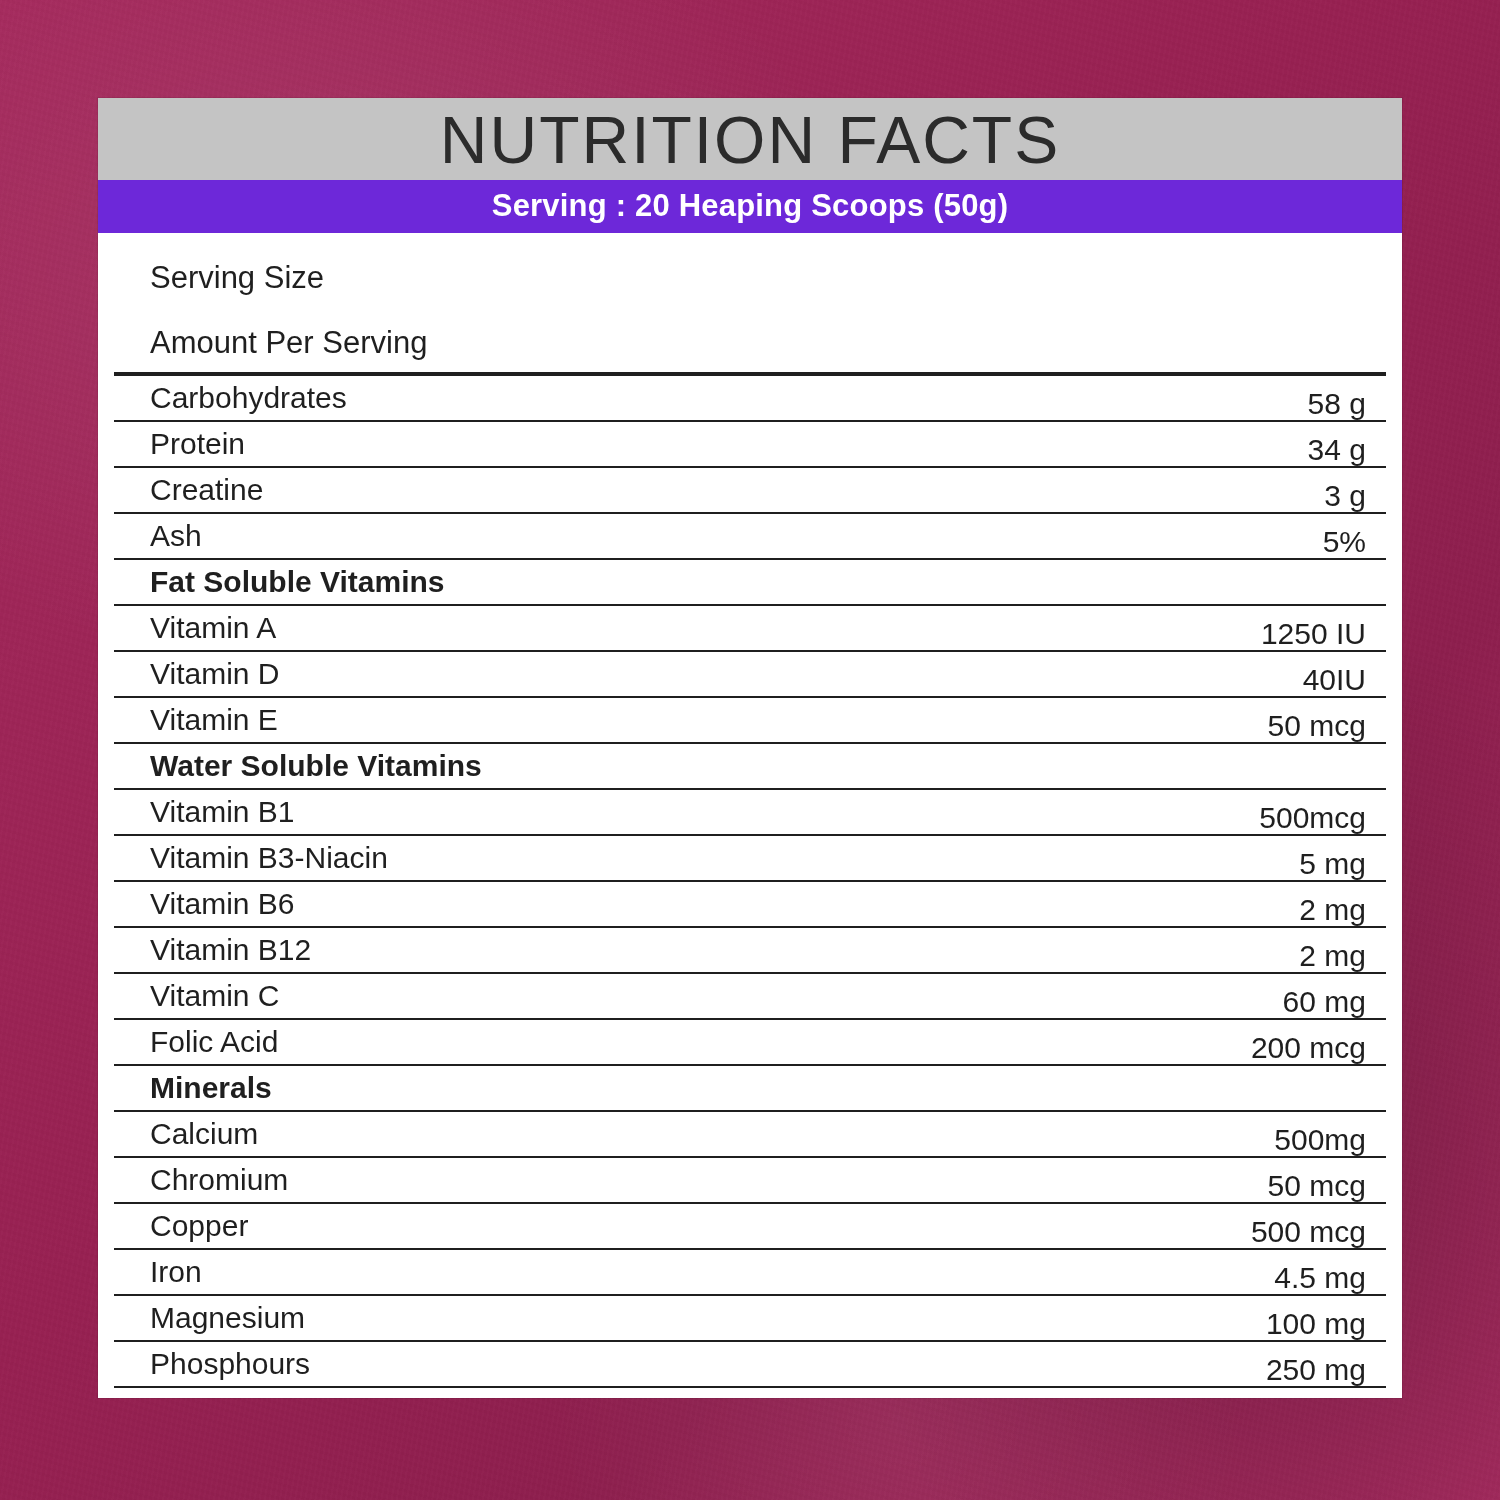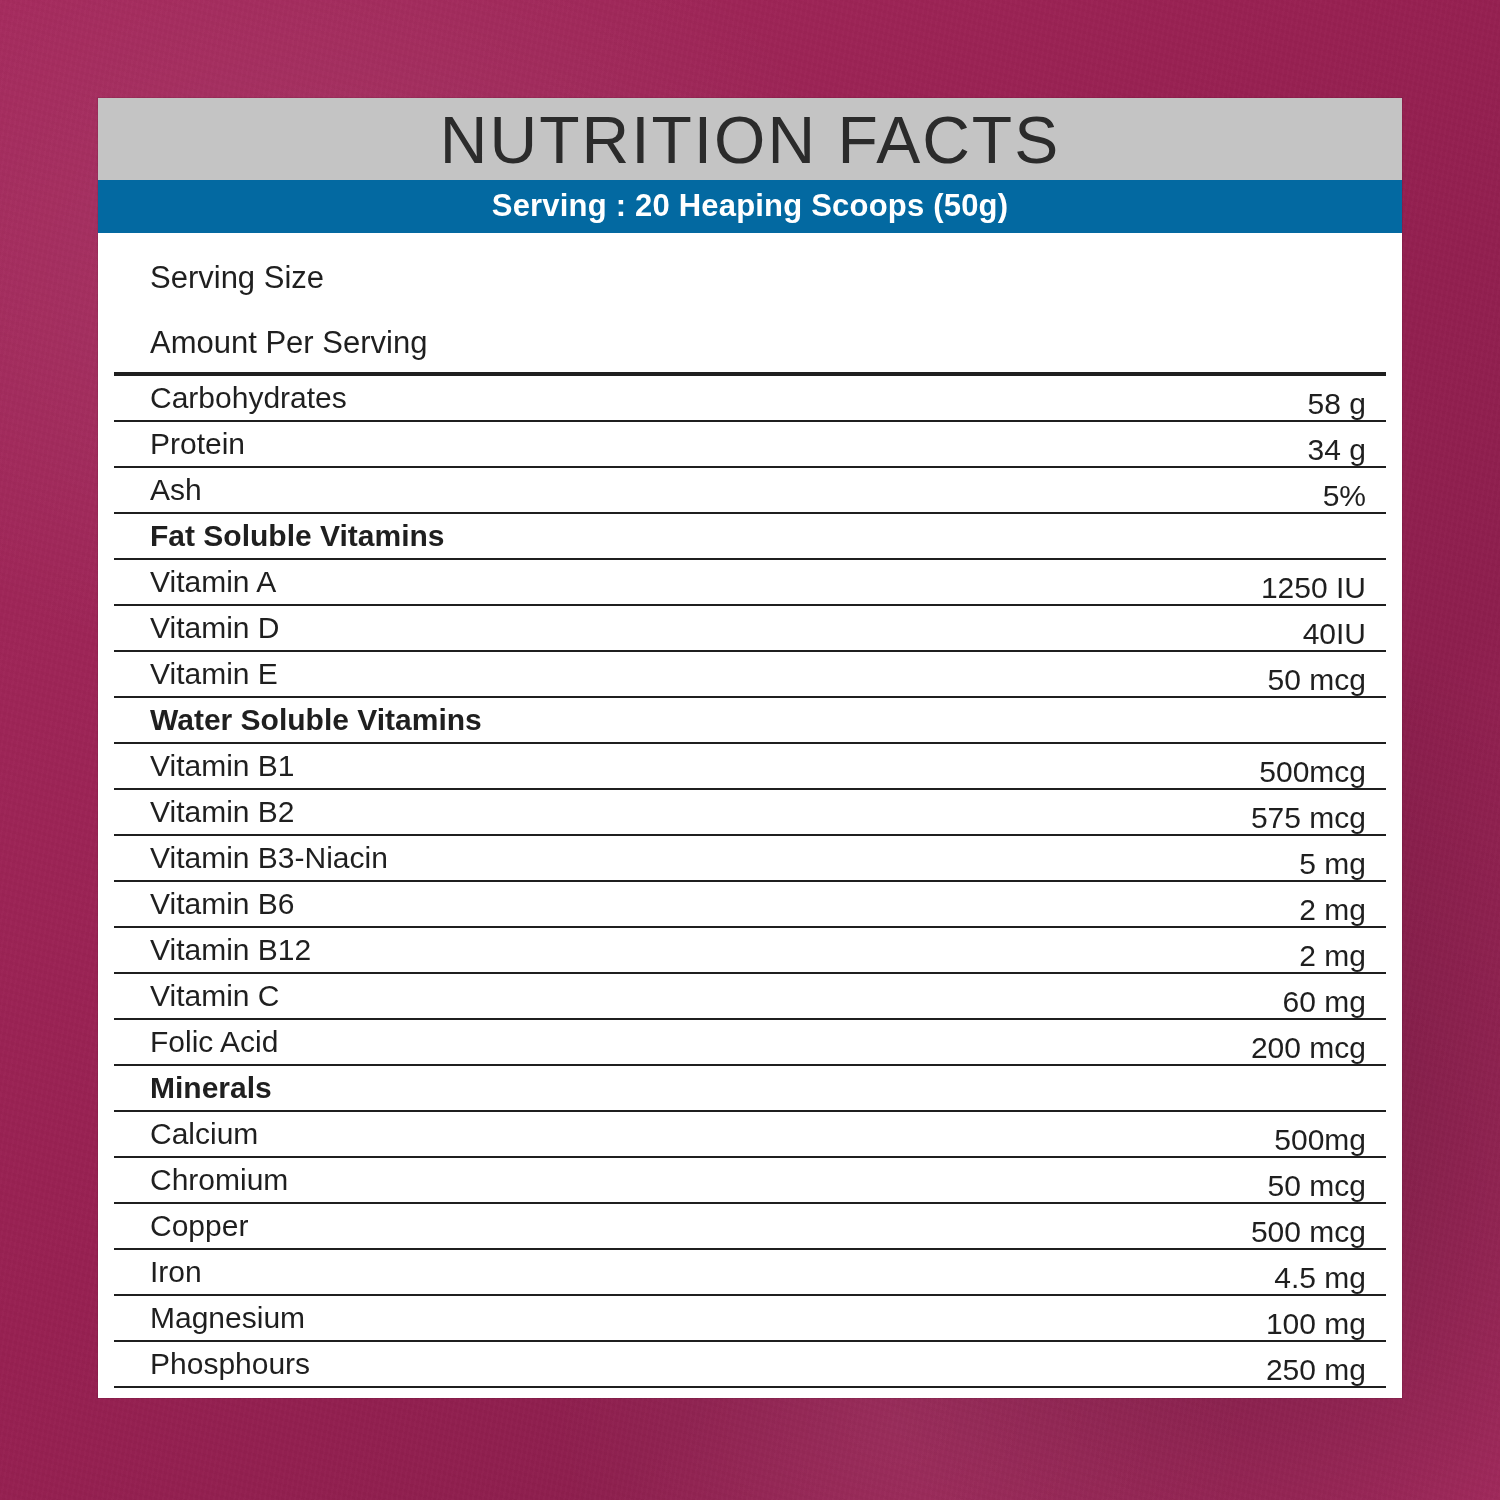--- a/index.html
+++ b/index.html
@@ -46,21 +46,21 @@
   .title-bar .title {
     font-size: 66px;
     letter-spacing: 2px;
     color: #2b2b2b;
     font-weight: 400;
     line-height: 1.12;
     display: block;
     white-space: nowrap;
   }
   .serving-bar {
-    background: #0369a1;
+    background: #6d28d9;
     color: #ffffff;
     text-align: center;
     font-size: 31px;
     font-weight: bold;
     padding: 8px 0 9px 0;
     letter-spacing: 0.2px;
   }
   .table-area {
     padding: 0 16px 10px 16px;
   }
@@ -142,20 +142,24 @@
     <div class="rows" id="rows">
         <div class="row">
           <span class="label">Carbohydrates</span>
           <span class="value">58 g</span>
         </div>
         <div class="row">
           <span class="label">Protein</span>
           <span class="value">34 g</span>
         </div>
         <div class="row">
+          <span class="label">Creatine</span>
+          <span class="value">3 g</span>
+        </div>
+        <div class="row">
           <span class="label">Ash</span>
           <span class="value">5%</span>
         </div>
         <div class="row section">
           <span class="label">Fat Soluble Vitamins</span>
           <span class="value"></span>
         </div>
         <div class="row">
           <span class="label">Vitamin A</span>
           <span class="value">1250 IU</span>
@@ -170,24 +174,20 @@
         </div>
         <div class="row section">
           <span class="label">Water Soluble Vitamins</span>
           <span class="value"></span>
         </div>
         <div class="row">
           <span class="label">Vitamin B1</span>
           <span class="value">500mcg</span>
         </div>
         <div class="row">
-          <span class="label">Vitamin B2</span>
-          <span class="value">575 mcg</span>
-        </div>
-        <div class="row">
           <span class="label">Vitamin B3-Niacin</span>
           <span class="value">5 mg</span>
         </div>
         <div class="row">
           <span class="label">Vitamin B6</span>
           <span class="value">2 mg</span>
         </div>
         <div class="row">
           <span class="label">Vitamin B12</span>
           <span class="value">2 mg</span>

